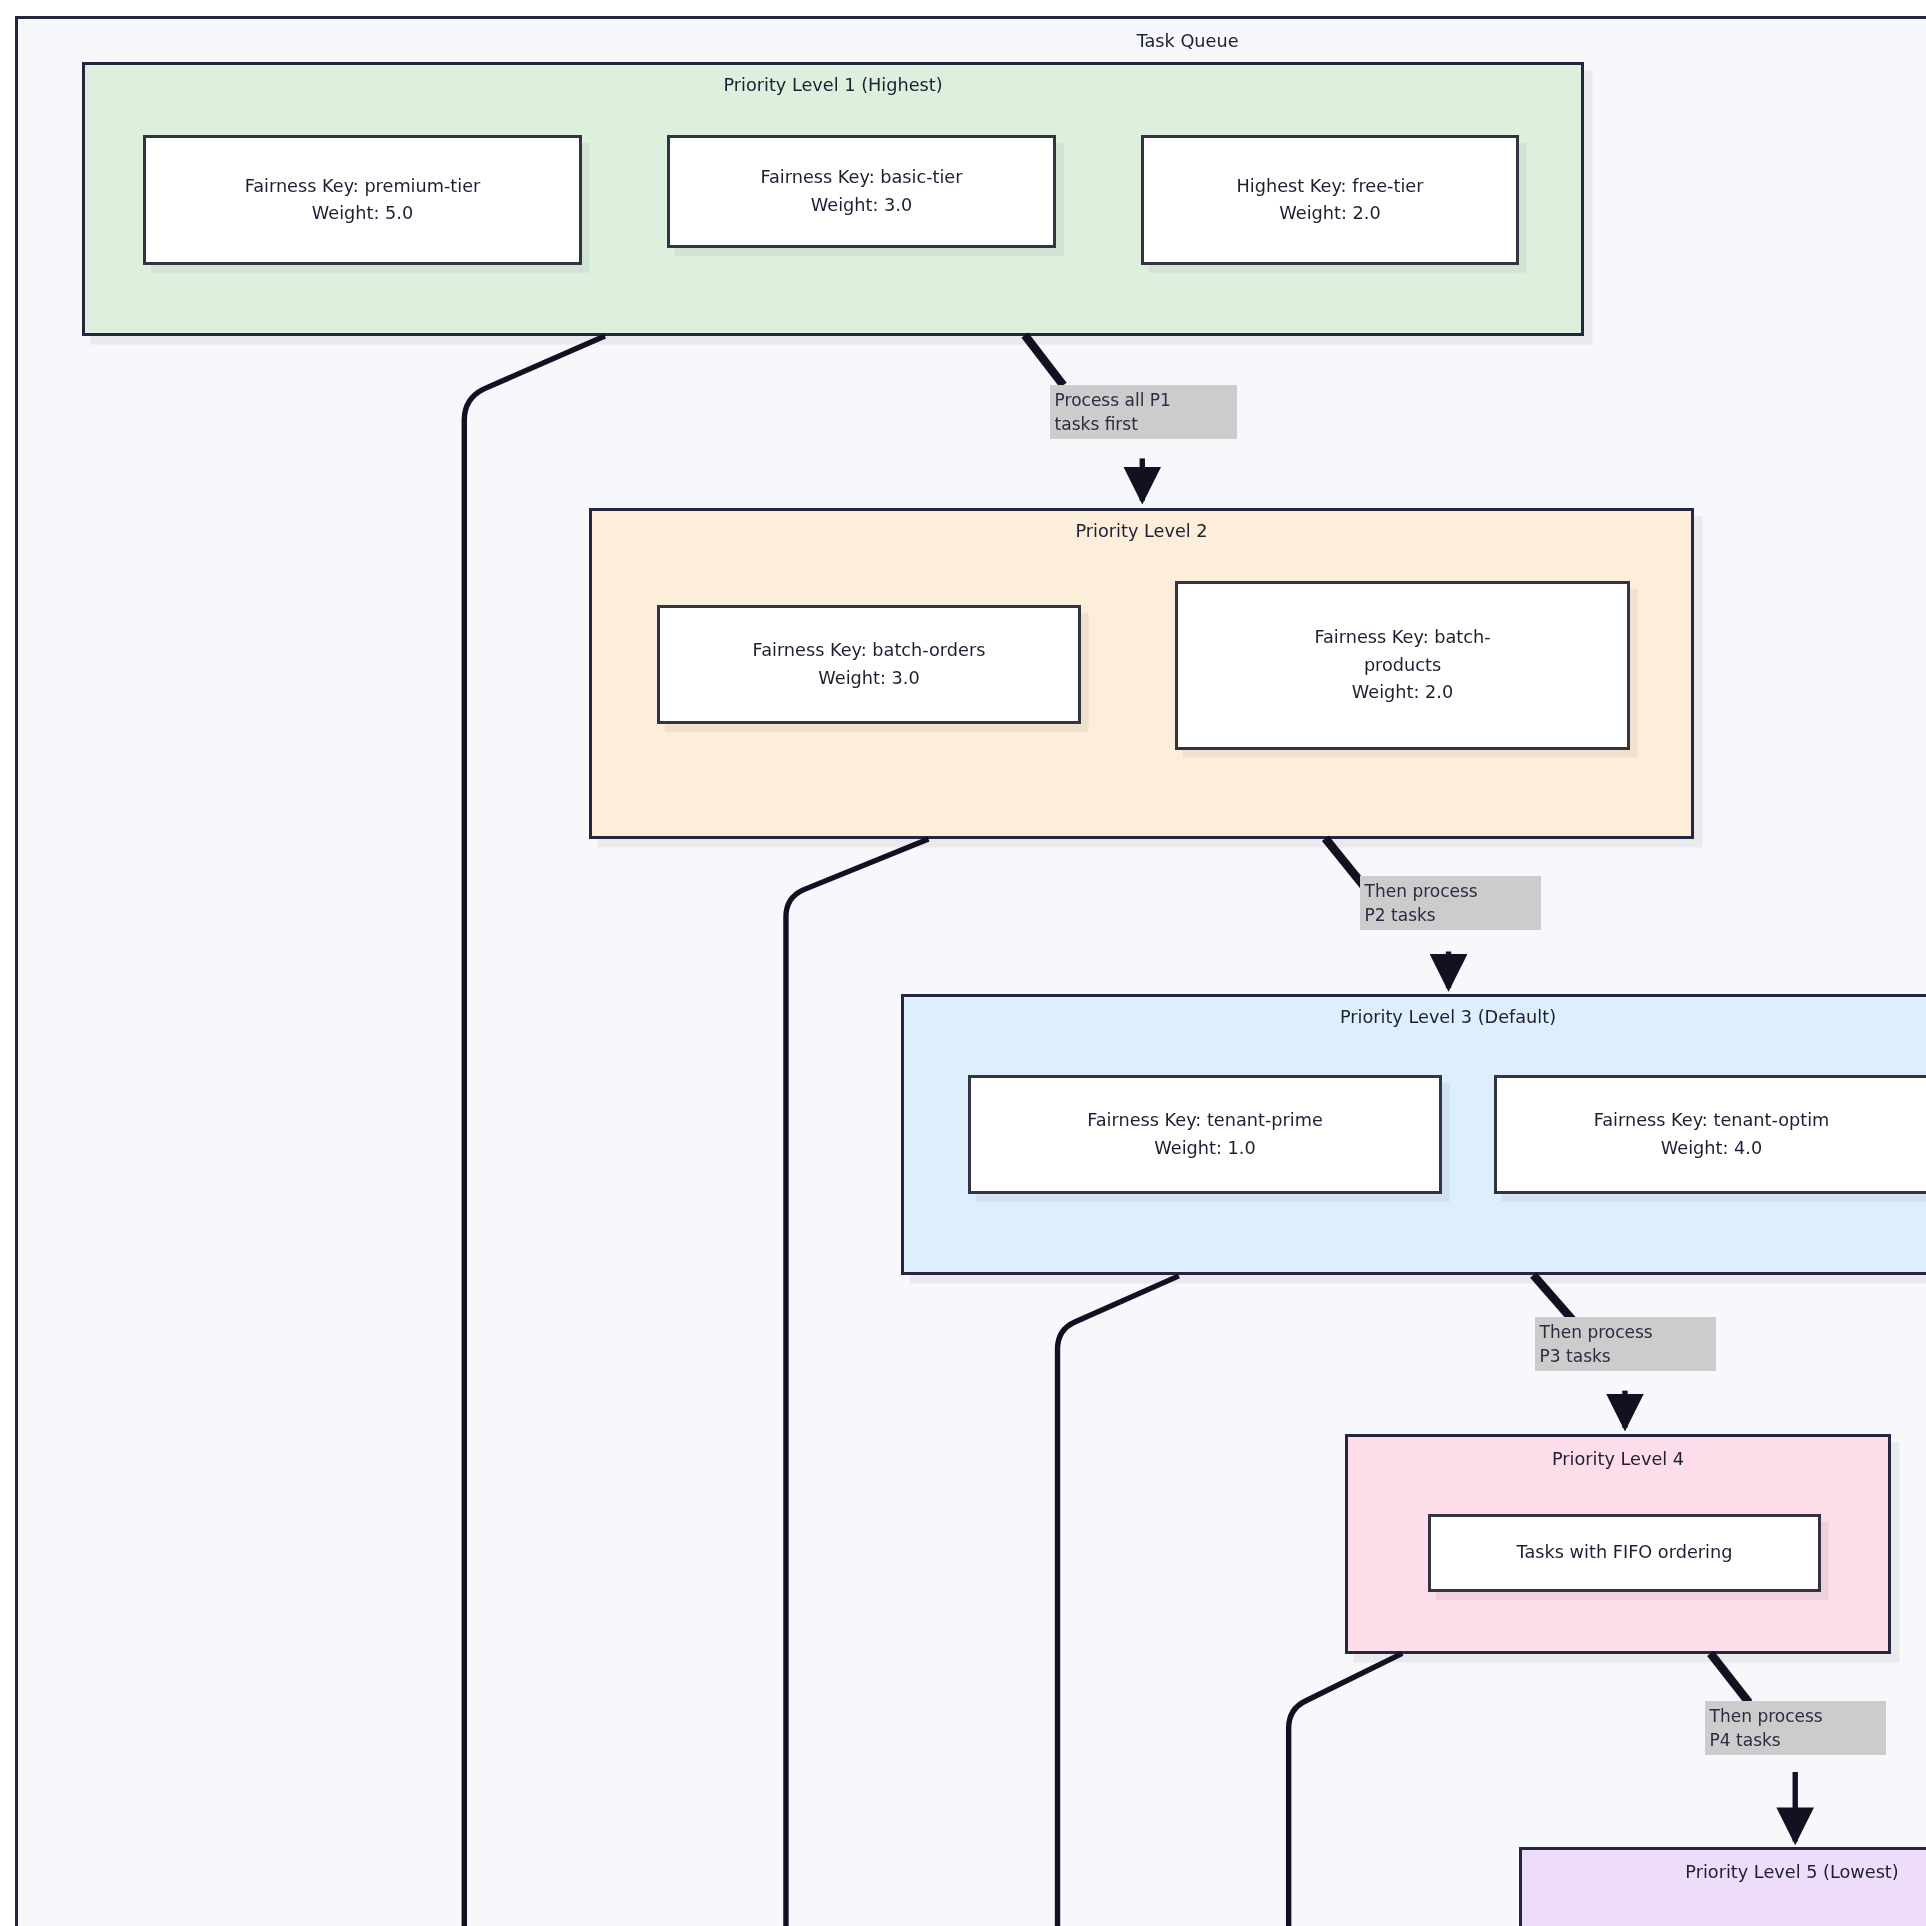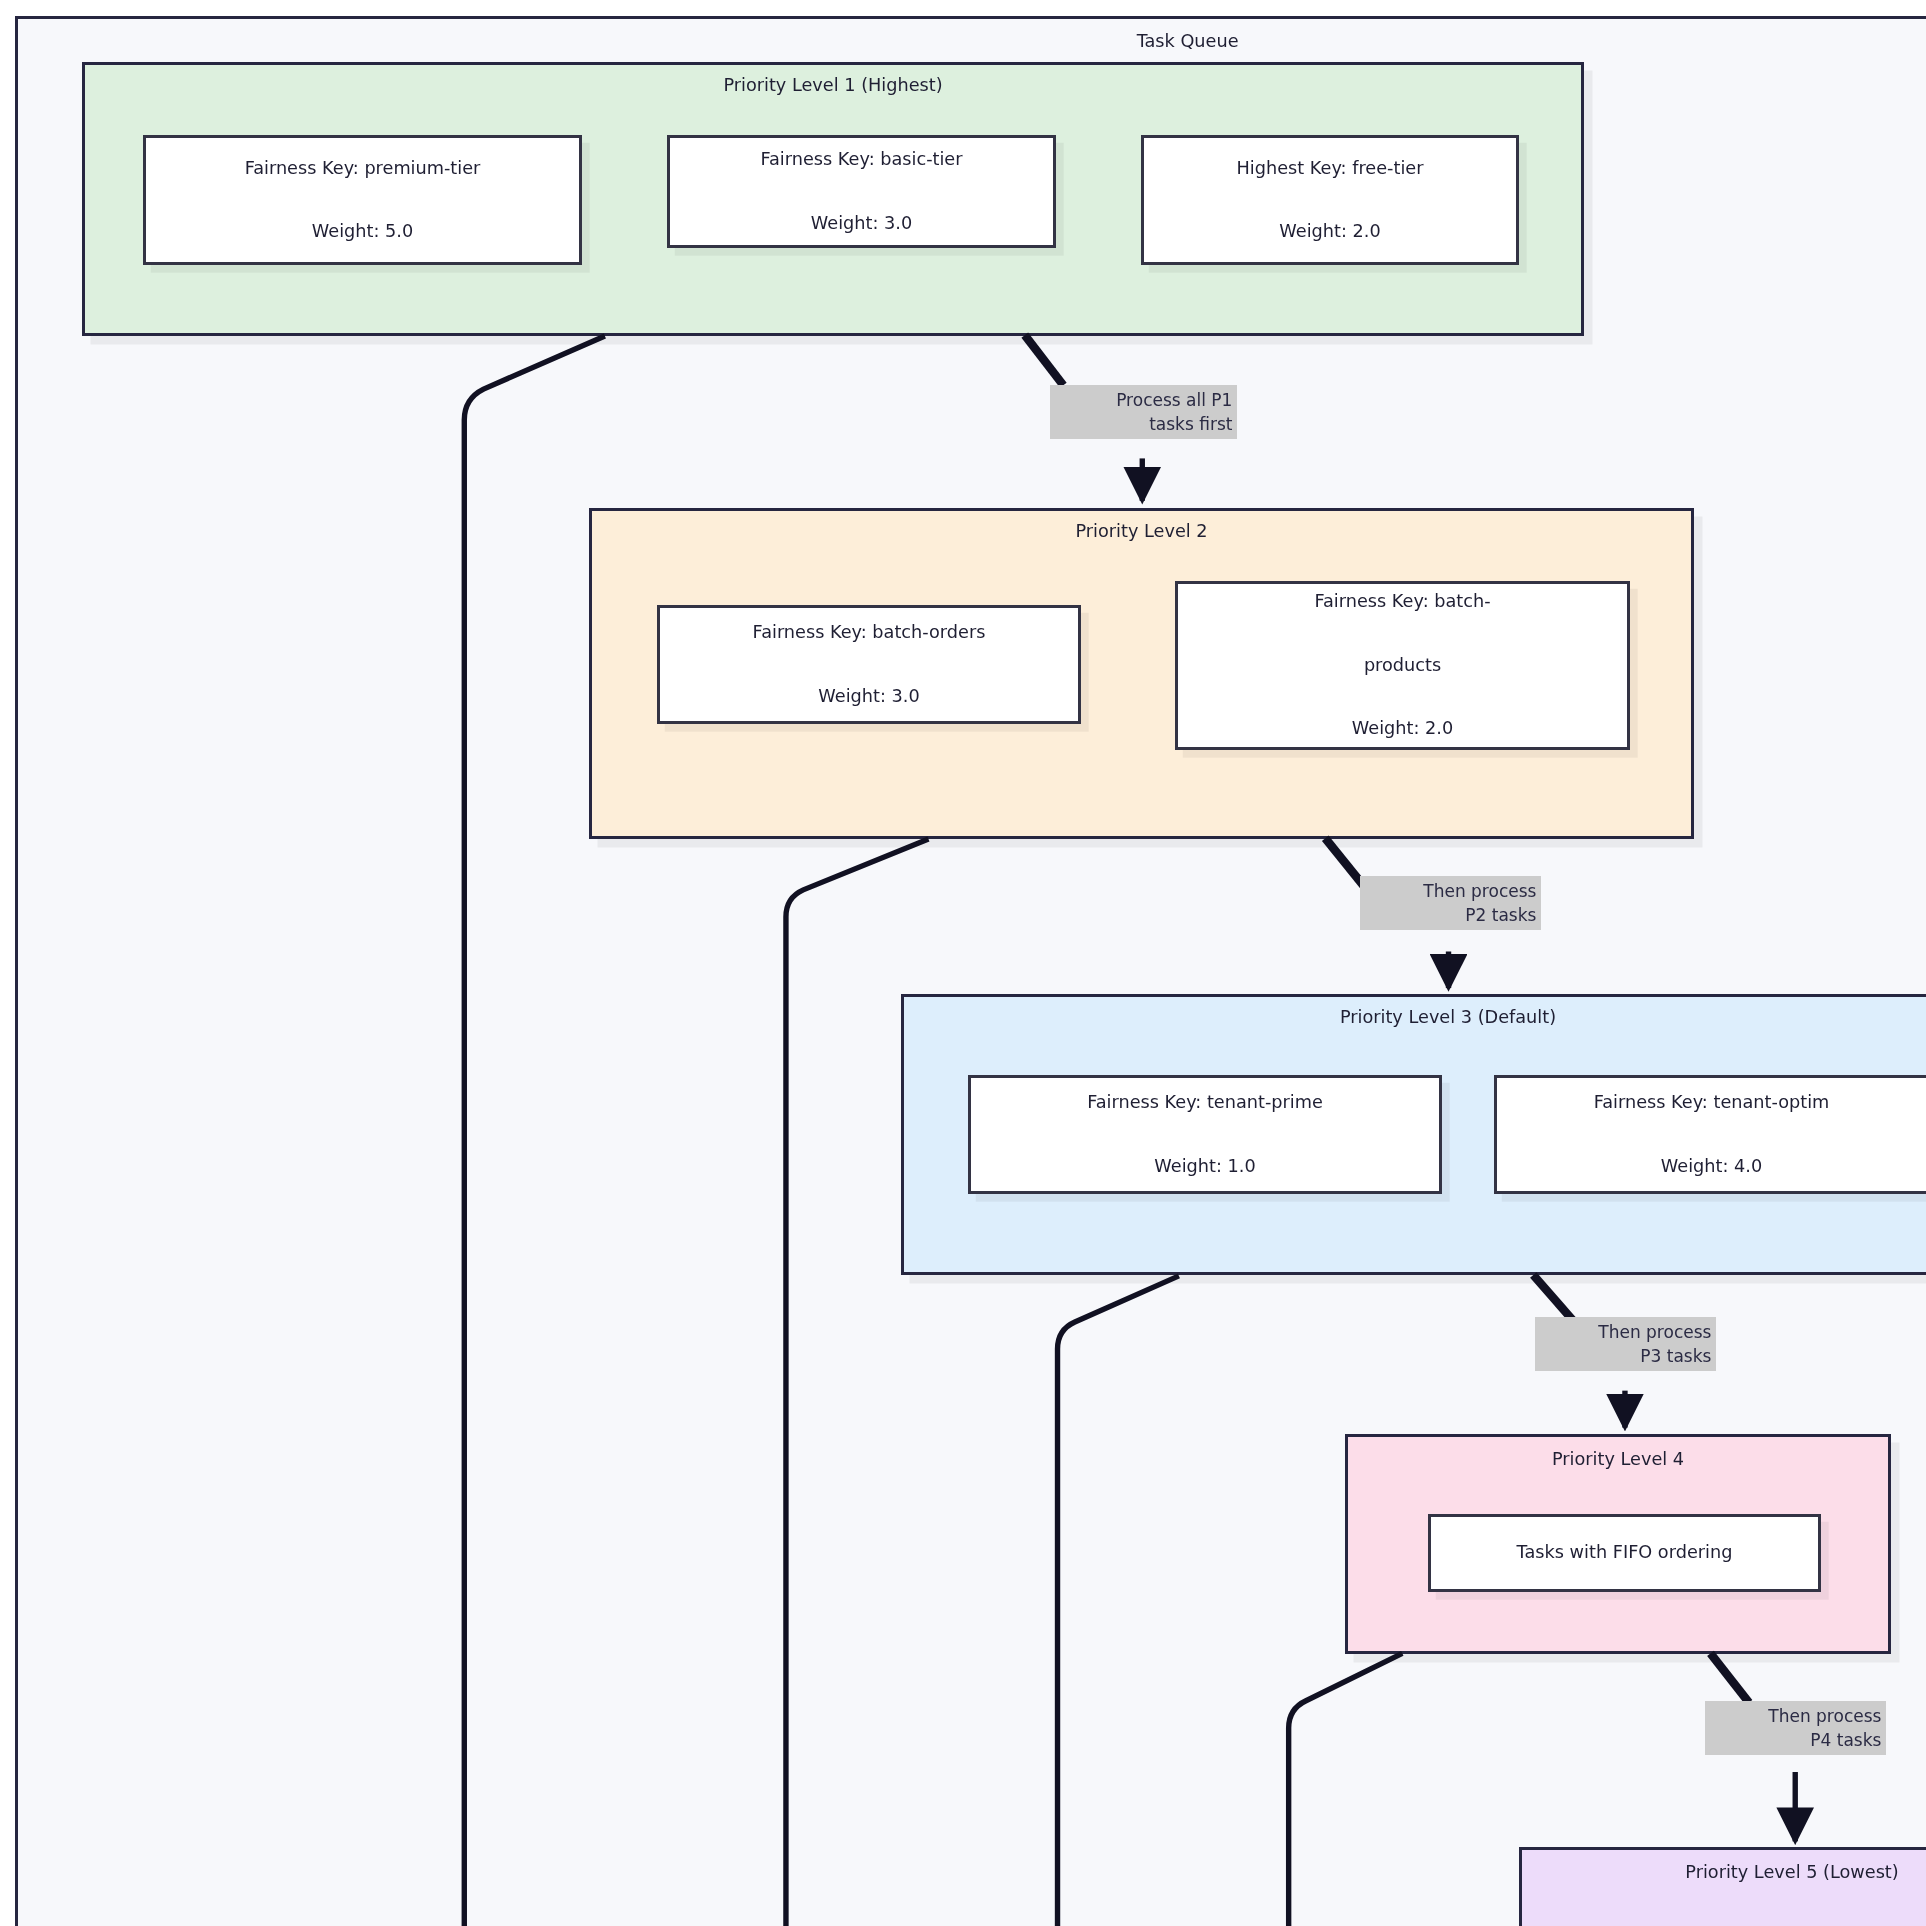--- a/index.html
+++ b/index.html
@@ -42,29 +42,28 @@
     box-shadow: 7.7px 7.7px 0 0 rgba(0,0,0,0.05);
     display: flex;
     flex-direction: column;
     align-items: center;
     justify-content: center;
     color: #1f1f33;
     font-size: 17.7px;
     line-height: 1.55;
     text-align: center;
     padding: 0 5.4px;
-    gap: 36px;
   }
   .edge-label {
     position: absolute;
     background: #cccccc;
     color: #2b2b44;
     font-size: 17px;
     line-height: 1.42;
-    text-align: right;
+    text-align: left;
     padding: 3.1px 4.6px;
     white-space: pre-line;
     box-sizing: border-box;
   }
   svg.edges {
     position: absolute;
     left: 0;
     top: 0;
     width: 2377px;
     height: 2398px;

